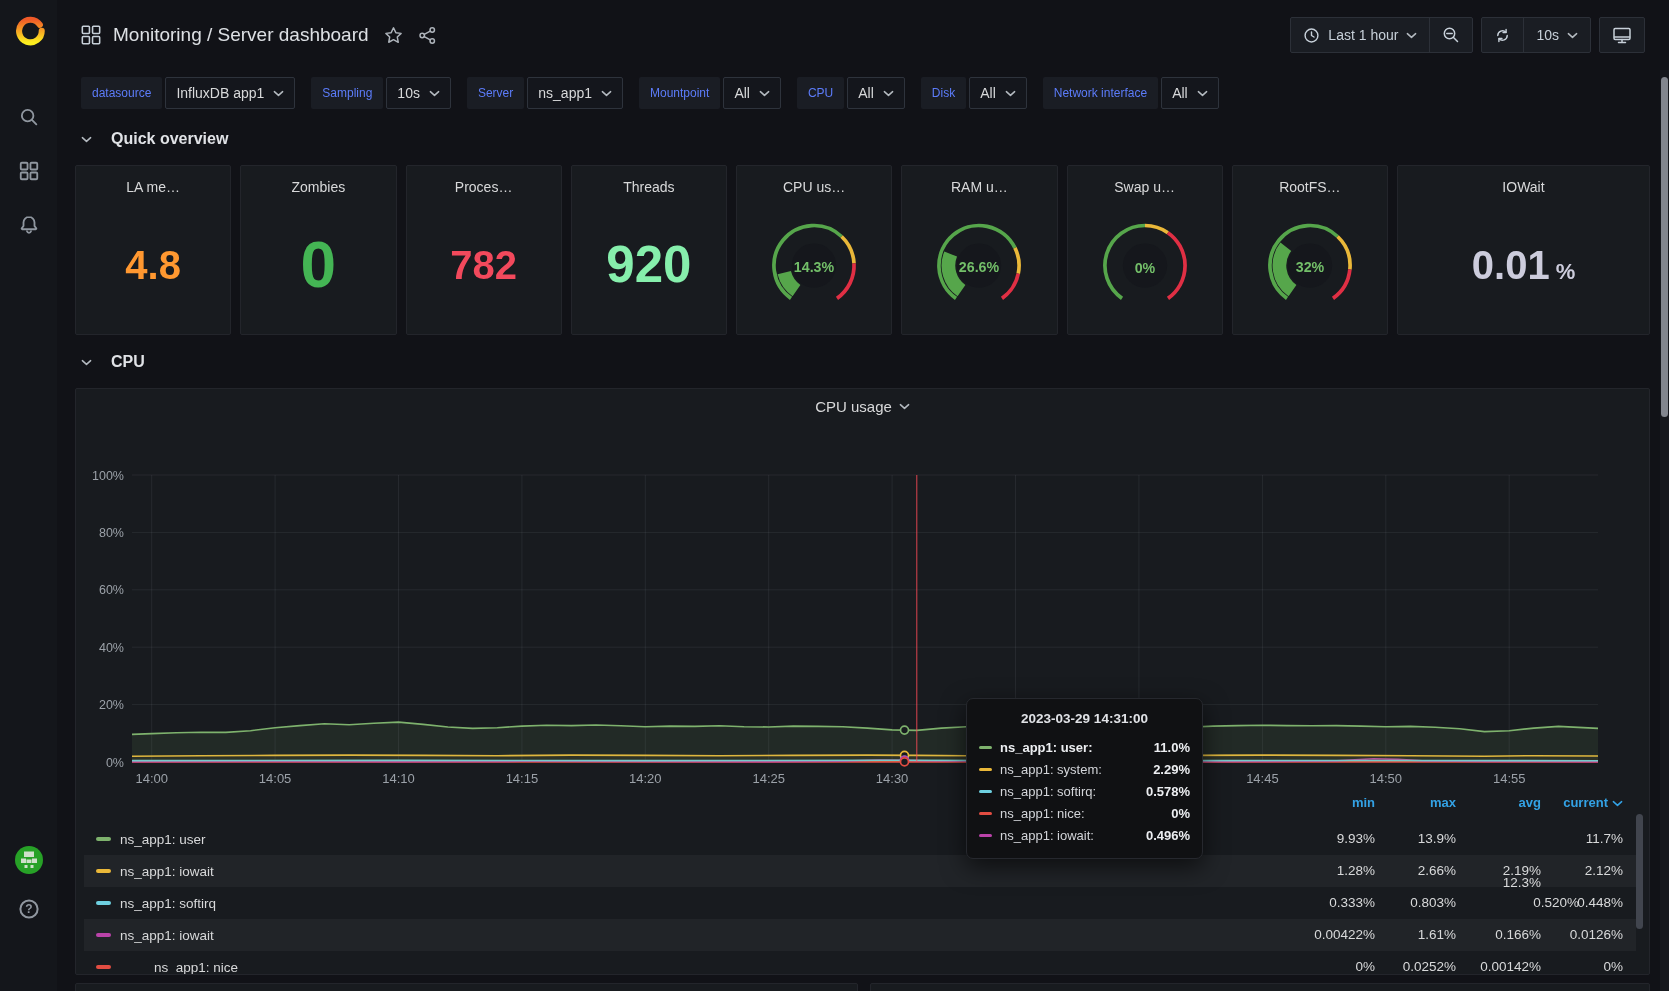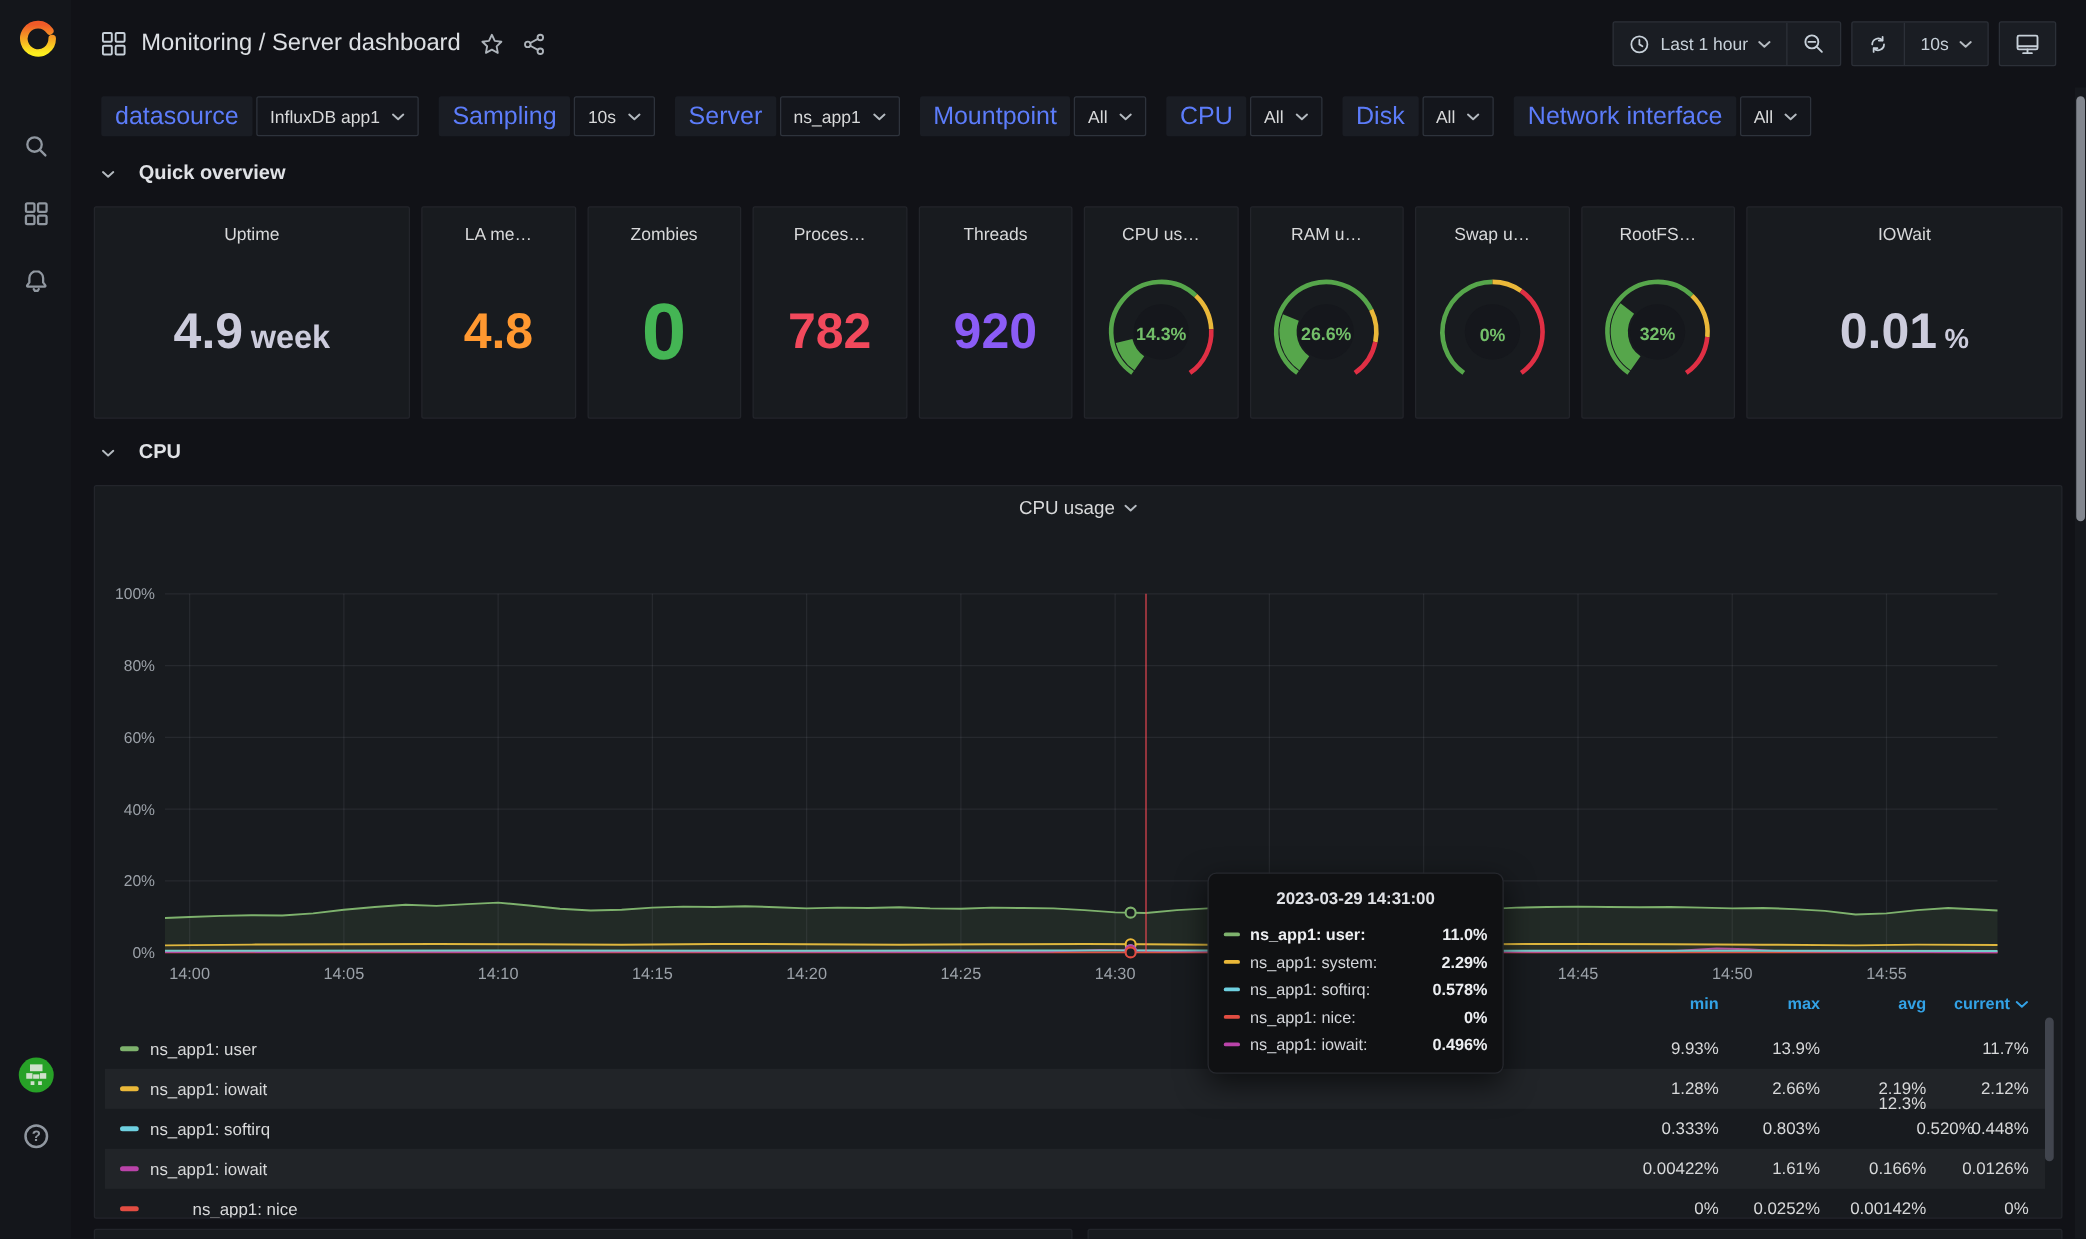--- a/index.html
+++ b/index.html
@@ -26,21 +26,21 @@
              border-radius:2px;overflow:hidden}
   .btn{display:flex;align-items:center;gap:8px;padding:0 12px;cursor:pointer;font-size:14px;
        color:#c7d0d9;font-weight:500;white-space:nowrap}
   .btn + .btn{border-left:1px solid #2c3038}
   .btn svg{stroke:#c7d0d9;fill:none;stroke-width:1.5;stroke-linecap:round;stroke-linejoin:round}
   .chev{width:11px;height:7px}
   .chev path{stroke:#b4bac0;stroke-width:1.7;fill:none;stroke-linecap:round;stroke-linejoin:round}
   
   .vars{position:absolute;left:81px;top:77px;display:flex;gap:16px;height:32px}
   .var-pair{display:flex;gap:3px}
-  .var-label{background:#1a1d24;color:#5c7cfa;font-size:20px;font-weight:500;line-height:32px;
+  .var-label{background:#1a1d24;color:#5c7cfa;font-size:12px;font-weight:500;line-height:32px;
              padding:0 11px;border-radius:2px;cursor:pointer}
   .var-value{display:flex;align-items:center;gap:9px;border:1px solid #2e333c;background:#14161c;
              border-radius:2px;padding:0 10px;font-size:14px;color:#d8d9da;cursor:pointer}
   
   .section-head{position:absolute;display:flex;align-items:center;gap:19px;font-size:16px;
                 font-weight:700;color:#e0e2e6;cursor:pointer}
   
   .panel{background:#181b1f;border:1px solid #23252b;border-radius:2px;box-sizing:border-box}
   .stats-row{position:absolute;left:75px;top:165px;width:1575px;height:170px;display:flex;gap:9px}
   .stat-panel{flex:1;display:flex;flex-direction:column;align-items:center}
@@ -282,29 +282,20 @@
   </div>
 
 <div class="section-head" style="left:81px;top:130px">
   <svg class="chev" viewBox="0 0 12 7">
       <path d="M1.5 1.5L6 5.5l4.5-4"></path>
     </svg>
   <span>Quick overview</span>
 </div>
 
 <div class="stats-row" id="statsRow">
-    <div class="panel stat-panel wide">
-      <div class="stat-title">Uptime</div>
-      <div class="stat-body">
-        <div class="stat-value" style="color: rgb(204, 204, 220); font-size: 40px;">
-          <span>4.9</span>
-          <span class="stat-suffix" style="font-size: 26px;"> week</span>
-        </div>
-      </div>
-    </div>
     <div class="panel stat-panel">
       <div class="stat-title">LA me…</div>
       <div class="stat-body">
         <div class="stat-value" style="color: rgb(255, 152, 48); font-size: 40px;">
           <span>4.8</span>
         </div>
       </div>
     </div>
     <div class="panel stat-panel">
       <div class="stat-title">Zombies</div>
@@ -318,21 +309,21 @@
       <div class="stat-title">Proces…</div>
       <div class="stat-body">
         <div class="stat-value" style="color: rgb(242, 73, 92); font-size: 40px;">
           <span>782</span>
         </div>
       </div>
     </div>
     <div class="panel stat-panel">
       <div class="stat-title">Threads</div>
       <div class="stat-body">
-        <div class="stat-value" style="color: #8b5cf6; font-size: 40px; justify-content: flex-end;">
+        <div class="stat-value" style="color: #86efac; font-size: 51px; justify-content: flex-end;">
           <span>920</span>
         </div>
       </div>
     </div>
     <div class="panel stat-panel">
       <div class="stat-title">CPU us…</div>
       <div class="stat-body">
         <svg class="gauge" width="116" height="97" viewBox="0 0 110 92">
           <path d="M33.20 78.13 A38 38 0 1 1 81.16 19.44" stroke="#56A64B" stroke-width="3.5" fill="none"></path>
           <path d="M81.16 19.44 A38 38 0 0 1 92.95 45.01" stroke="#EAB839" stroke-width="3.5" fill="none"></path>

